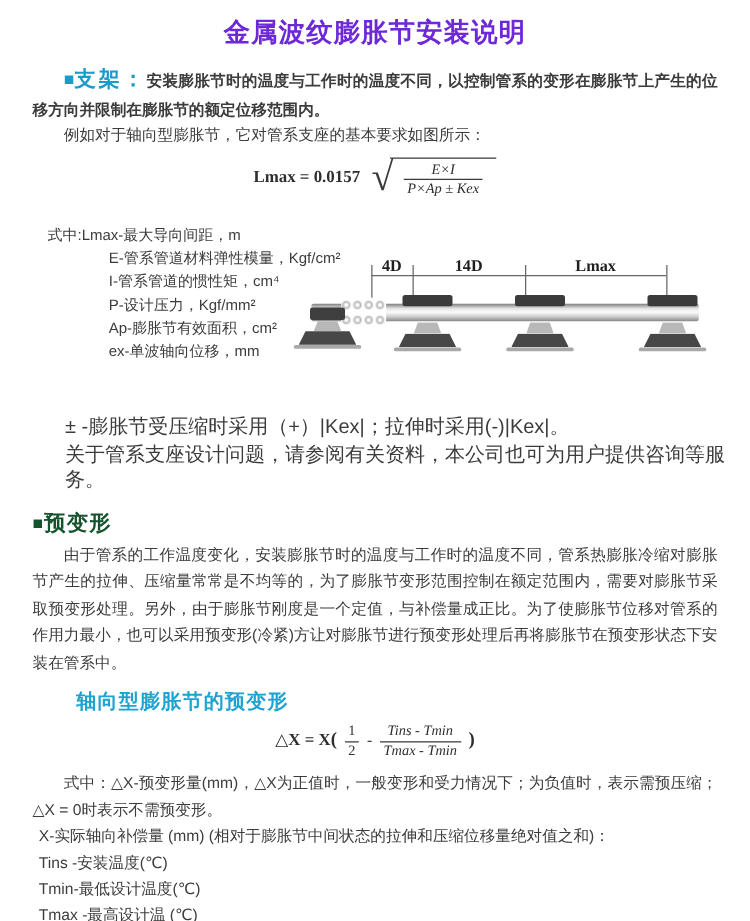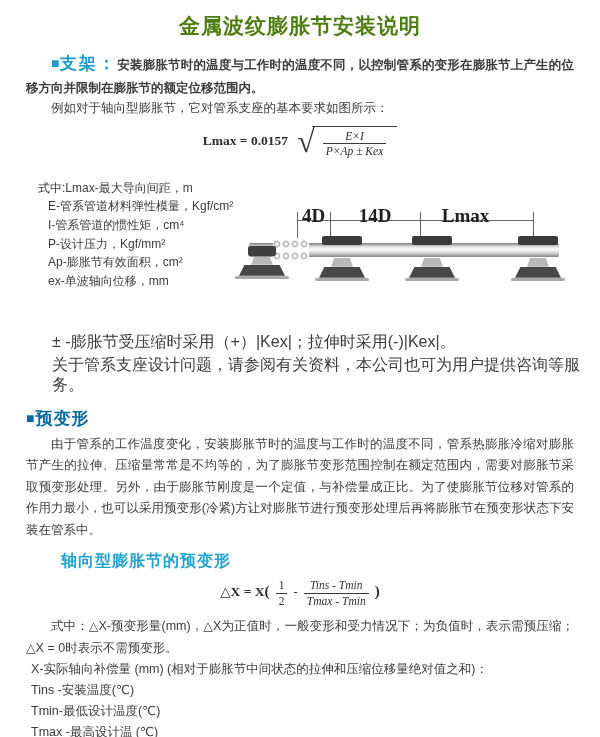--- a/index.html
+++ b/index.html
@@ -10,36 +10,36 @@
     color:#3c3c3c;
     font-size:12.5px;
     overflow:hidden;
   }
   .page{position:relative;width:600px;height:737px;background:#fff;}
 
   
   .doc-title{
     margin:12px 0 10px;
     text-align:center;
-    font-size:21px;font-weight:bold;color:#4d7c0f;
+    font-size:21px;font-weight:bold;color:#6d28d9;
     letter-spacing:1px;
   }
 
   
   p{margin:0;}
   .para{padding:0 26px;line-height:1.62;text-align:justify;}
   .indent{text-indent:2em;}
   .bold{font-weight:bold;}
 
   .sec-marker{font-size:14px;vertical-align:1px;}
   .blue{color:#1b9bca;}
   .sec-heading-inline{font-size:17px;font-weight:bold;color:#1b9bca;letter-spacing:2px;}
   .sec-heading{
     padding-left:26px;margin-top:12px;margin-bottom:4px;
-    font-size:17px;font-weight:bold;color:#0369a1;letter-spacing:1px;
+    font-size:17px;font-weight:bold;color:#14532d;letter-spacing:1px;
   }
   .sub-heading{
     font-size:16px;font-weight:bold;color:#1fa3d1;letter-spacing:1px;
     margin:10px 0 4px;
   }
   .sub-heading.axial{padding-left:61px;}
 
   
   .formula-row{ text-align:center; font-family:"Liberation Serif","DejaVu Serif",serif; color:#2e2e2e;}
   .formula-row.f1{margin:8px 0 6px;}
@@ -50,34 +50,34 @@
   .frac .den{display:block;padding:0 3px;}
   .frac.ital{font-style:italic;}
   .sqrt{display:inline-flex;align-items:flex-start;vertical-align:middle;margin-left:6px;}
   .sqrt-sign{font-size:32px;line-height:30px;font-weight:400;color:#3a3a3a;}
   .sqrt-body{border-top:1.5px solid #3a3a3a;margin-left:-3px;padding:2px 8px 0 8px;}
   .paren{font-size:15px;}
 
   
   .defs-wrap{position:relative;margin-top:20px;min-height:150px;}
   .def-line{padding-left:38px;line-height:18.6px;font-size:12px;}
-  .def-line.sub{padding-left:48px;}
+  .def-line.sub{padding-left:87px;}
   .note-line{padding-left:52px;line-height:20px;font-size:16px;margin-top:3px;}
 
   
   .diagram{position:absolute;top:28px;left:243px;width:324px;height:92px;}
   .dim-hline{position:absolute;top:13px;left:54px;width:236px;height:1px;background:#666;}
   .tick{position:absolute;top:5px;width:1px;height:31px;background:#666;}
   .tick.t0{left:54px;} .tick.t1{left:87px;} .tick.t2{left:177px;} .tick.t3{left:290px;}
   .dim-label{
     position:absolute;top:-2px;text-align:center;
     font-family:"Liberation Serif","DejaVu Serif",serif;
-    font-weight:bold;font-size:19px;color:#1f1f1f;
-  }
-  .dl0{left:54px;width:33px;} .dl1{left:87px;width:90px;} .dl2{left:166px;width:113px;}
+    font-weight:bold;font-size:13px;color:#1f1f1f;
+  }
+  .dl0{left:54px;width:33px;} .dl1{left:87px;width:90px;} .dl2{left:177px;width:113px;}
   .pipe{
     position:absolute;top:36px;left:6px;width:310px;height:14px;
     background:linear-gradient(to bottom,#7d7d7d 0%,#e6e6e6 28%,#fbfbfb 48%,#d2d2d2 72%,#878787 100%);
     border-radius:2px;
   }
   .bellows{
     position:absolute;top:31px;left:30px;width:36px;height:24px;
     background-color:#fff;
     background-image:radial-gradient(circle at 4px 6px,#ffffff 1px,#b3b3b3 2.5px,#ffffff 4px);
     background-size:9px 12px;

